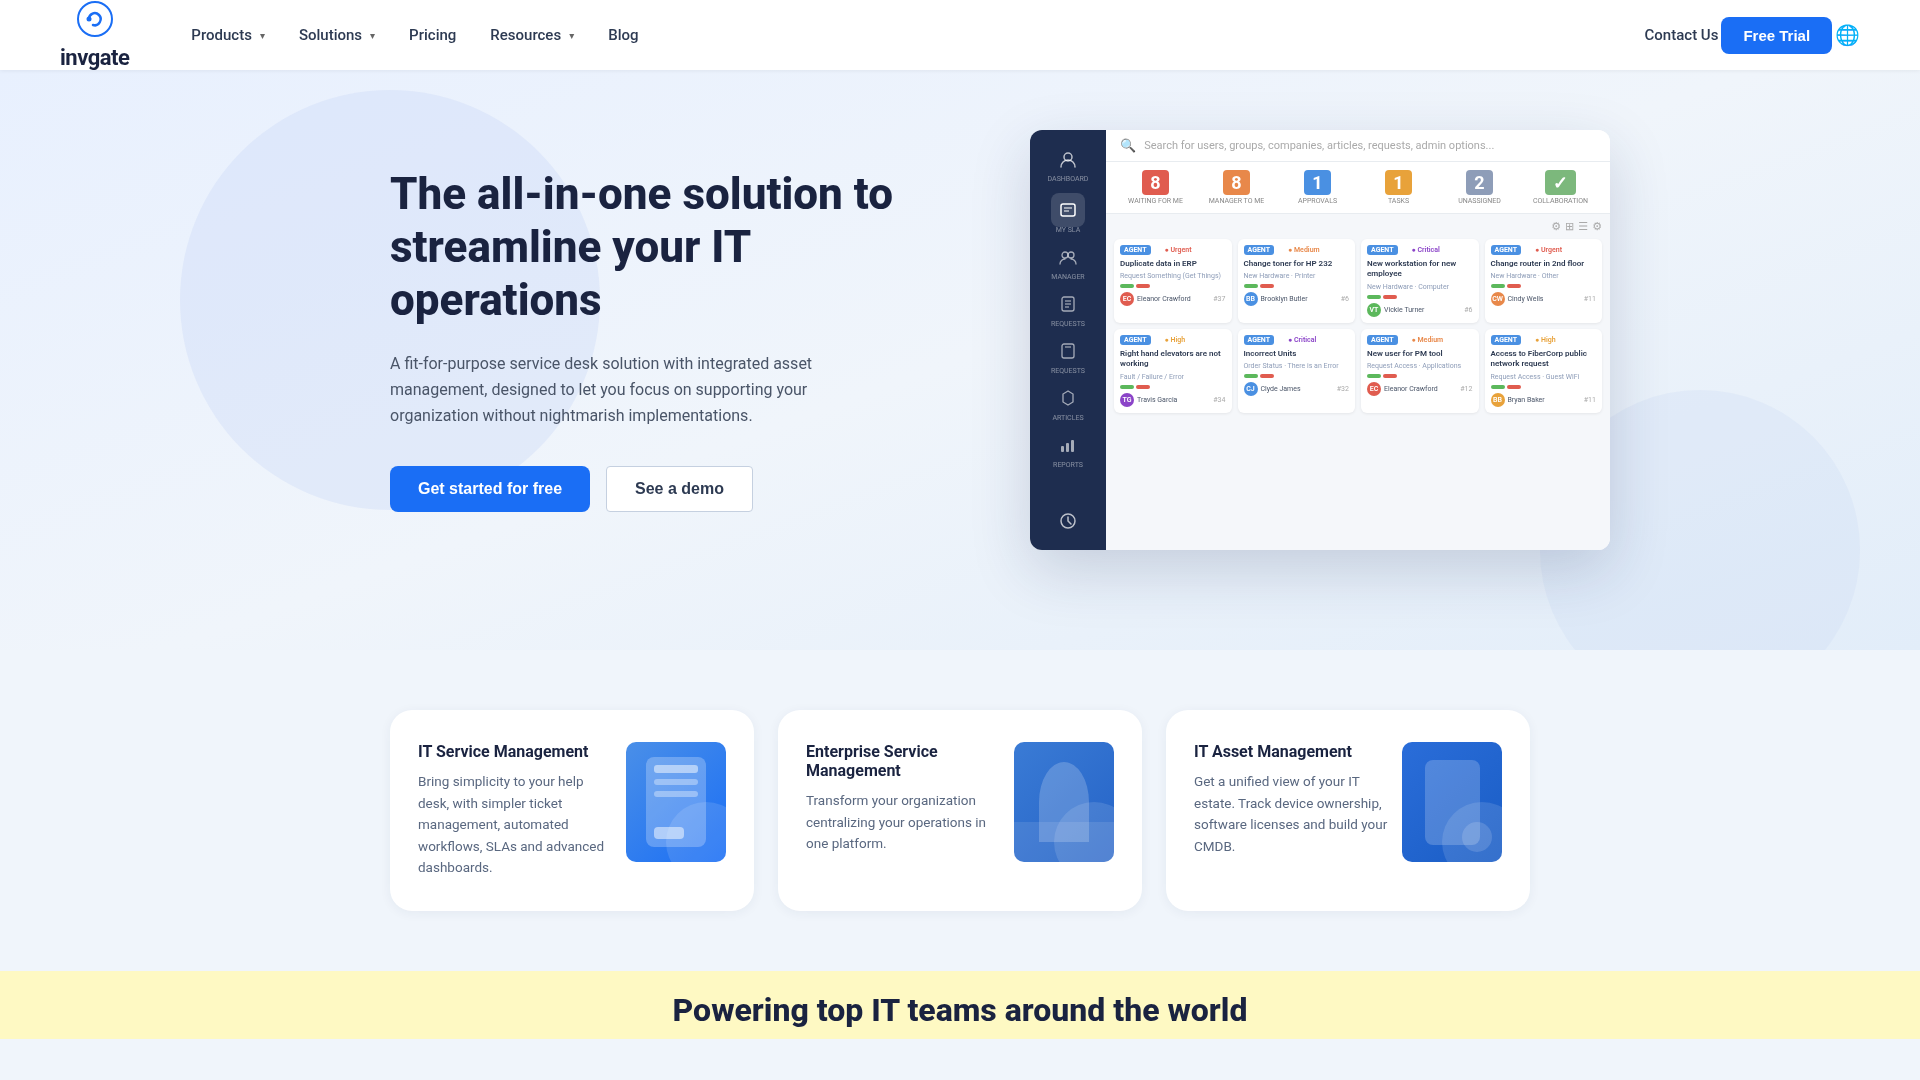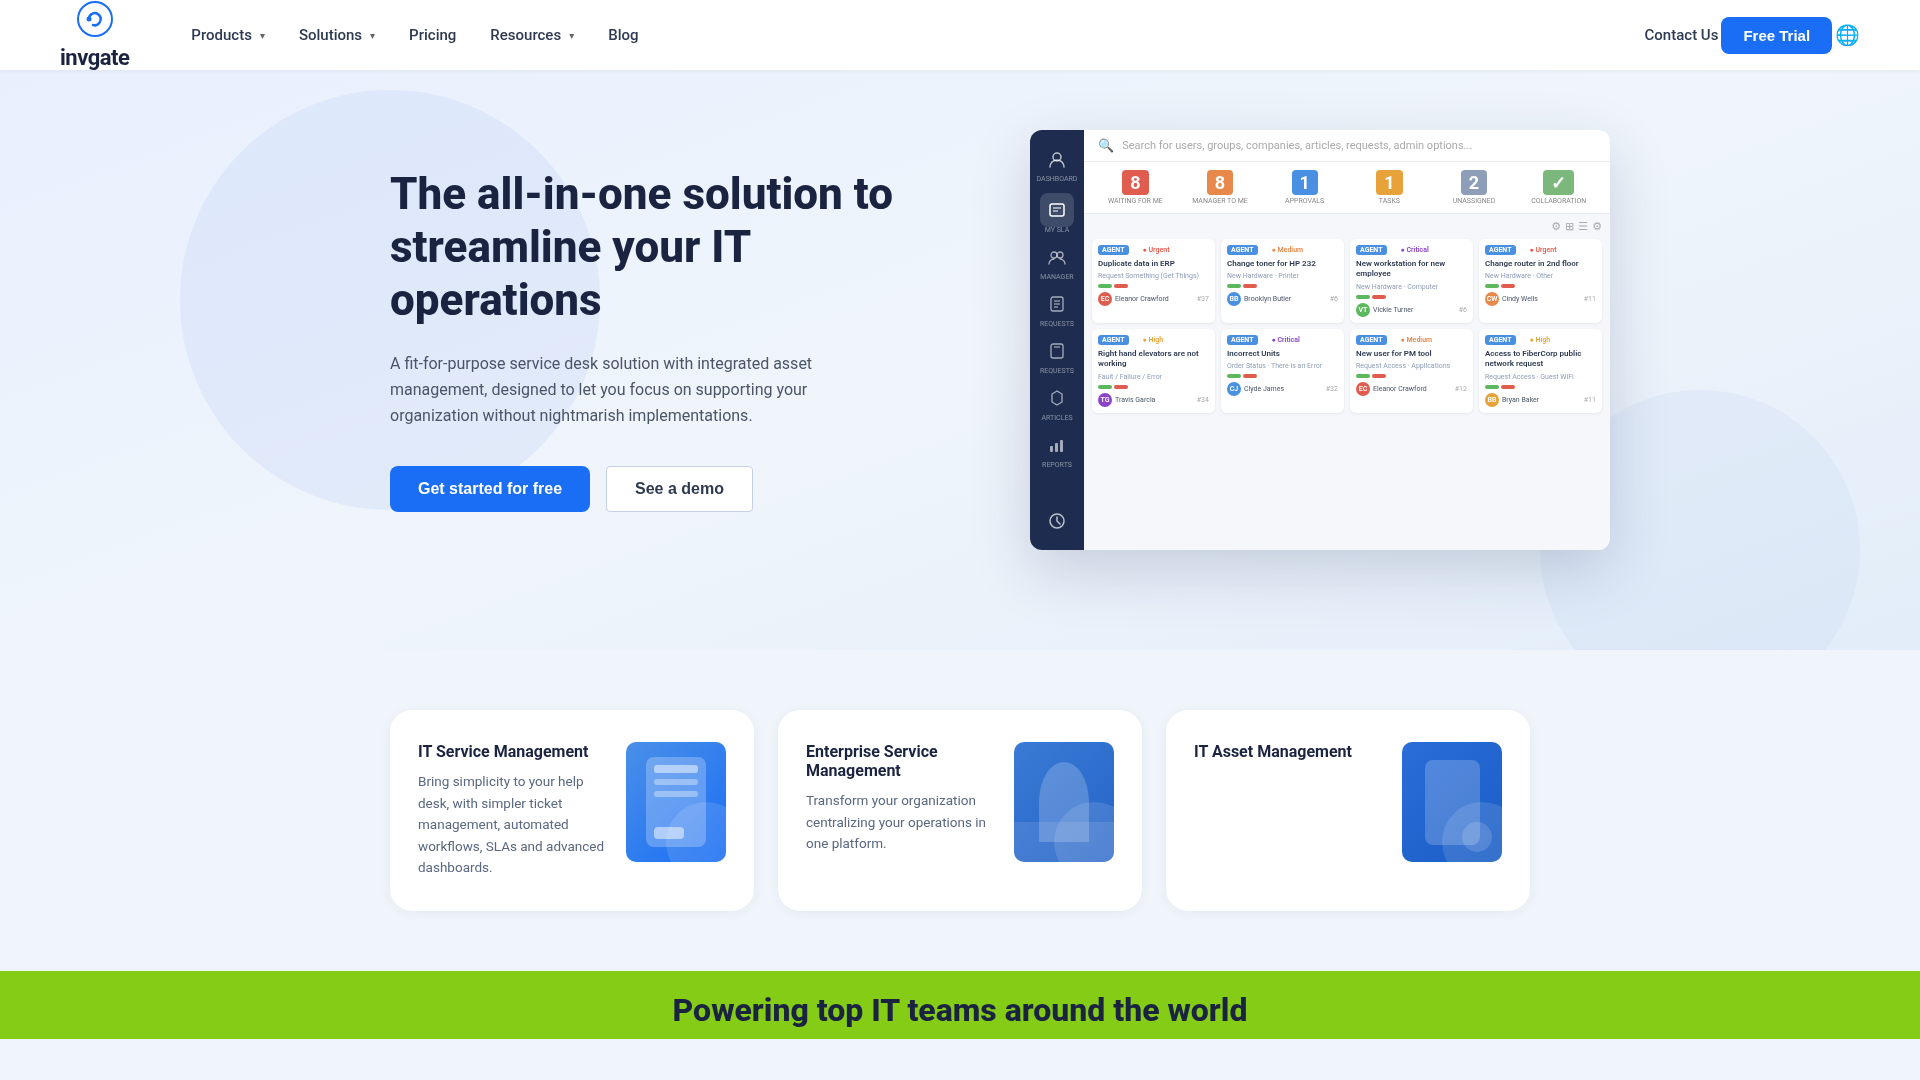--- a/index.html
+++ b/index.html
@@ -168,21 +168,21 @@
     .dashboard-mockup {
       background: #fff;
       border-radius: 12px;
       box-shadow: 0 20px 60px rgba(26,46,90,0.18);
       overflow: hidden;
       width: 580px;
       min-height: 420px;
       display: flex;
     }
     .dash-sidebar {
-      width: 54px;
+      width: 76px;
       background: #1e2d4f;
       display: flex;
       flex-direction: column;
       align-items: center;
       padding: 12px 0;
       gap: 6px;
     }
     .dash-sidebar-icon {
       width: 34px;
       height: 34px;
@@ -412,21 +412,21 @@
       width: 80px;
       height: 80px;
       border-radius: 50%;
       background: rgba(255,255,255,0.12);
       bottom: -20px;
       right: -20px;
     }
 
     
     .powering {
-      background: #84cc16;
+      background: #fef9c3;
       padding: 20px 0 10px;
       text-align: center;
     }
     .powering-title {
       font-size: 32px;
       font-weight: 800;
       color: #1a2340;
     }
 
     
@@ -780,20 +780,21 @@
         <div class="feature-desc">Transform your organization centralizing your operations in one platform.</div>
       </div>
       <div class="feature-image" style="background: linear-gradient(135deg, #3a7bd5 0%, #2563c7 100%);">
         <div style="width:50px;height:80px;background:rgba(255,255,255,0.2);border-radius:50% 50% 0 0;"></div>
         <div style="position:absolute;bottom:0;left:0;right:0;height:40px;background:rgba(255,255,255,0.1);border-radius:0 0 10px 0;"></div>
       </div>
     </div>
     <div class="feature-card">
       <div class="feature-content">
         <div class="feature-title">IT Asset Management</div>
+        <div class="feature-desc">Get a unified view of your IT estate. Track device ownership, software licenses and build your CMDB.</div>
       </div>
       <div class="feature-image" style="background: linear-gradient(135deg, #2a6dd9 0%, #1a5dc5 100%);">
         <div style="width:55px;height:85px;background:rgba(255,255,255,0.2);border-radius:8px;"></div>
         <div style="position:absolute;bottom:10px;right:10px;width:30px;height:30px;background:rgba(255,255,255,0.15);border-radius:50%;"></div>
       </div>
     </div>
   </div>
 </section>
 
 <section class="powering">

